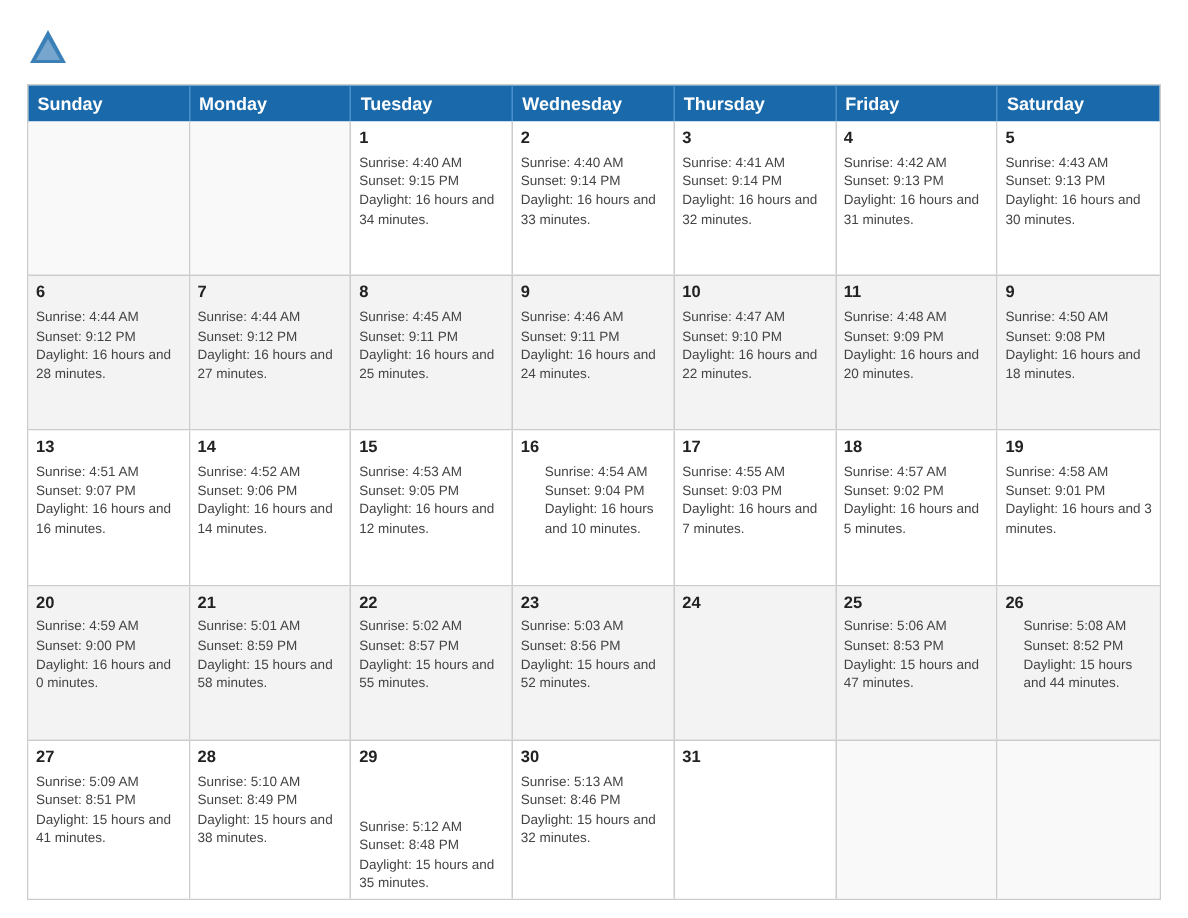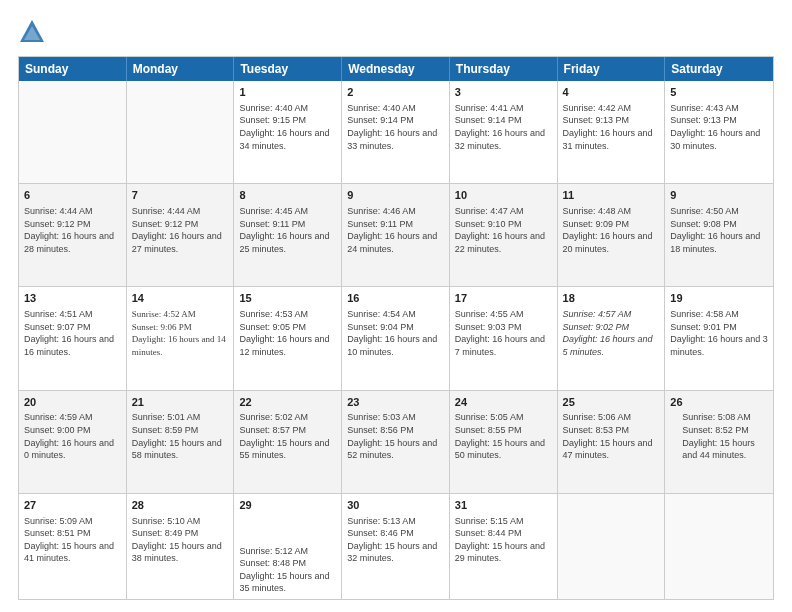--- a/index.html
+++ b/index.html
@@ -229,45 +229,45 @@
         </div>
         <div class="cal-row">
           <div class="cal-cell">
             <span class="day-num">13</span>
             <div class="day-detail" style="white-space: pre-line;">Sunrise: 4:51 AM
 Sunset: 9:07 PM
 Daylight: 16 hours and 16 minutes.</div>
           </div>
           <div class="cal-cell">
             <span class="day-num">14</span>
-            <div class="day-detail" style="white-space: pre-line; font-family: Liberation Serif, serif;">Sunrise: 4:52 AM
+            <div class="day-detail" style="white-space: pre-line;">Sunrise: 4:52 AM
 Sunset: 9:06 PM
 Daylight: 16 hours and 14 minutes.</div>
           </div>
           <div class="cal-cell">
             <span class="day-num">15</span>
             <div class="day-detail" style="white-space: pre-line;">Sunrise: 4:53 AM
 Sunset: 9:05 PM
 Daylight: 16 hours and 12 minutes.</div>
           </div>
           <div class="cal-cell">
             <span class="day-num">16</span>
-            <div class="day-detail" style="white-space: pre-line;">Sunrise: 4:54 AM
+            <div class="day-detail" style="white-space: pre-line; margin-left: 16px;">Sunrise: 4:54 AM
 Sunset: 9:04 PM
 Daylight: 16 hours and 10 minutes.</div>
           </div>
           <div class="cal-cell">
             <span class="day-num">17</span>
             <div class="day-detail" style="white-space: pre-line;">Sunrise: 4:55 AM
 Sunset: 9:03 PM
 Daylight: 16 hours and 7 minutes.</div>
           </div>
           <div class="cal-cell">
             <span class="day-num">18</span>
-            <div class="day-detail" style="white-space: pre-line; font-style: italic;">Sunrise: 4:57 AM
+            <div class="day-detail" style="white-space: pre-line;">Sunrise: 4:57 AM
 Sunset: 9:02 PM
 Daylight: 16 hours and 5 minutes.</div>
           </div>
           <div class="cal-cell">
             <span class="day-num">19</span>
             <div class="day-detail" style="white-space: pre-line;">Sunrise: 4:58 AM
 Sunset: 9:01 PM
 Daylight: 16 hours and 3 minutes.</div>
           </div>
         </div>
@@ -291,23 +291,20 @@
 Daylight: 15 hours and 55 minutes.</div>
           </div>
           <div class="cal-cell alt-row">
             <span class="day-num">23</span>
             <div class="day-detail" style="white-space: pre-line;">Sunrise: 5:03 AM
 Sunset: 8:56 PM
 Daylight: 15 hours and 52 minutes.</div>
           </div>
           <div class="cal-cell alt-row">
             <span class="day-num">24</span>
-            <div class="day-detail" style="white-space: pre-line;">Sunrise: 5:05 AM
-Sunset: 8:55 PM
-Daylight: 15 hours and 50 minutes.</div>
           </div>
           <div class="cal-cell alt-row">
             <span class="day-num">25</span>
             <div class="day-detail" style="white-space: pre-line;">Sunrise: 5:06 AM
 Sunset: 8:53 PM
 Daylight: 15 hours and 47 minutes.</div>
           </div>
           <div class="cal-cell alt-row">
             <span class="day-num">26</span>
             <div class="day-detail" style="white-space: pre-line; margin-left: 12px;">Sunrise: 5:08 AM
@@ -335,22 +332,19 @@
 Daylight: 15 hours and 35 minutes.</div>
           </div>
           <div class="cal-cell">
             <span class="day-num">30</span>
             <div class="day-detail" style="white-space: pre-line;">Sunrise: 5:13 AM
 Sunset: 8:46 PM
 Daylight: 15 hours and 32 minutes.</div>
           </div>
           <div class="cal-cell">
             <span class="day-num">31</span>
-            <div class="day-detail" style="white-space: pre-line;">Sunrise: 5:15 AM
-Sunset: 8:44 PM
-Daylight: 15 hours and 29 minutes.</div>
           </div>
           <div class="cal-cell empty"></div>
           <div class="cal-cell empty"></div>
         </div>
       </div>
   </div>
 </div>
 
 </body></html>

